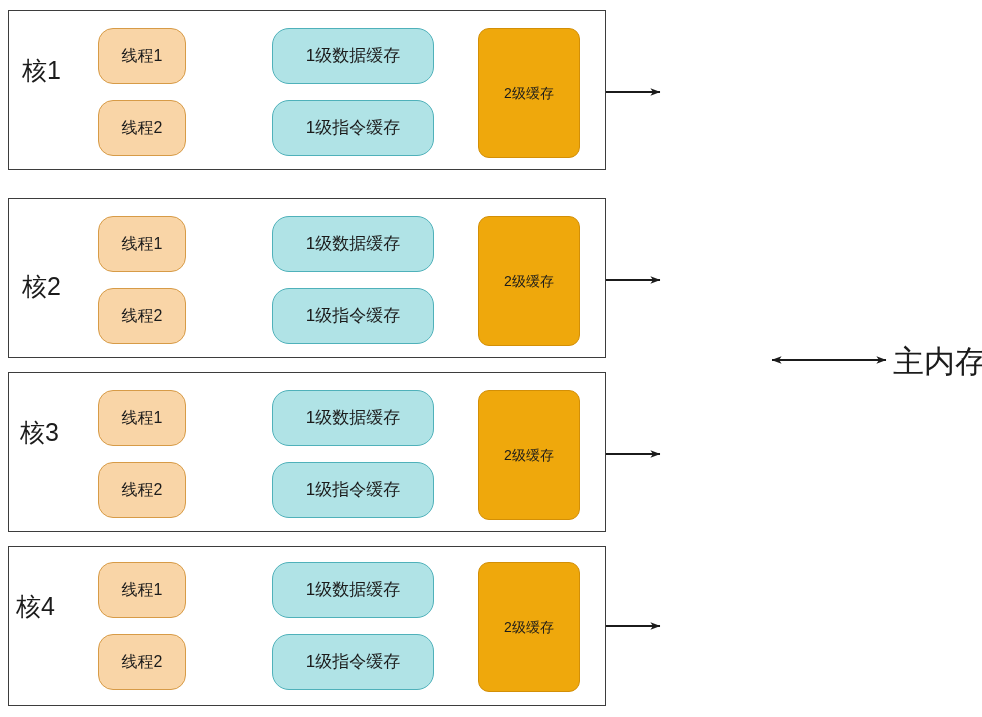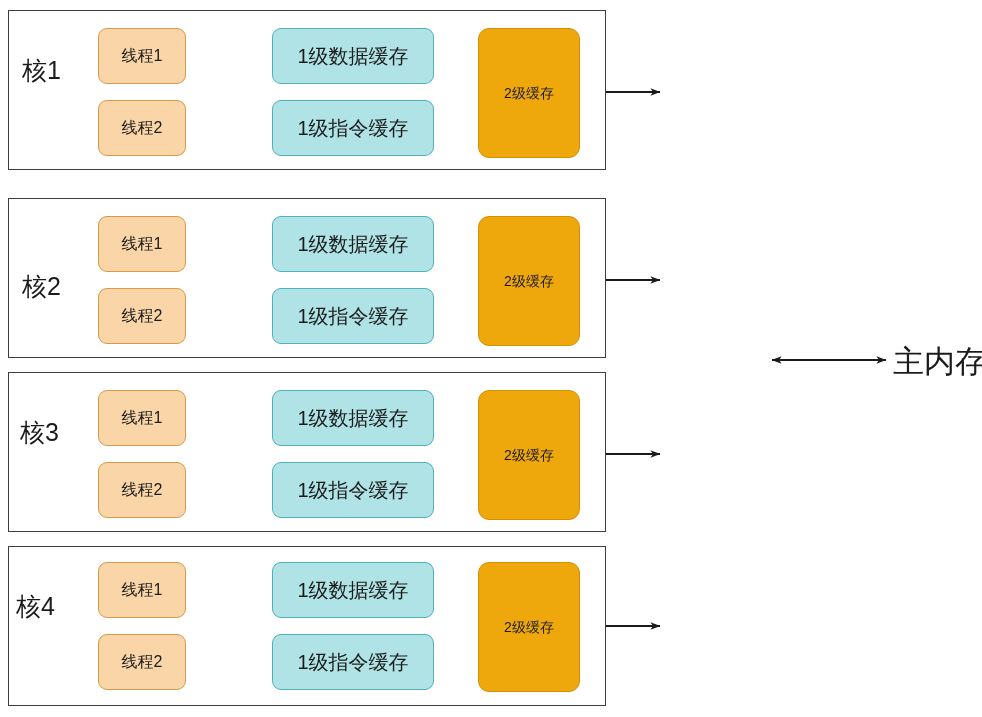--- a/index.html
+++ b/index.html
@@ -34,28 +34,28 @@
     display: flex;
     align-items: center;
     justify-content: center;
     text-align: center;
     line-height: 1.15;
     color: #1b1b1b;
   }
   .thread {
     background: #F9D5A7;
     border: 1.4px solid #D79B47;
-    border-radius: 9px;
+    border-radius: 15px;
     font-size: 16px;
   }
   .l1 {
     background: #B0E3E6;
     border: 1.4px solid #4FB1BA;
-    border-radius: 9px;
-    font-size: 20px;
+    border-radius: 17px;
+    font-size: 17px;
   }
   .l2 {
     background: #EFA80C;
     border: 1.4px solid #D38F06;
     border-radius: 11px;
     font-size: 14px;
   }
   .l3 {
     position: absolute;
     box-sizing: border-box;

